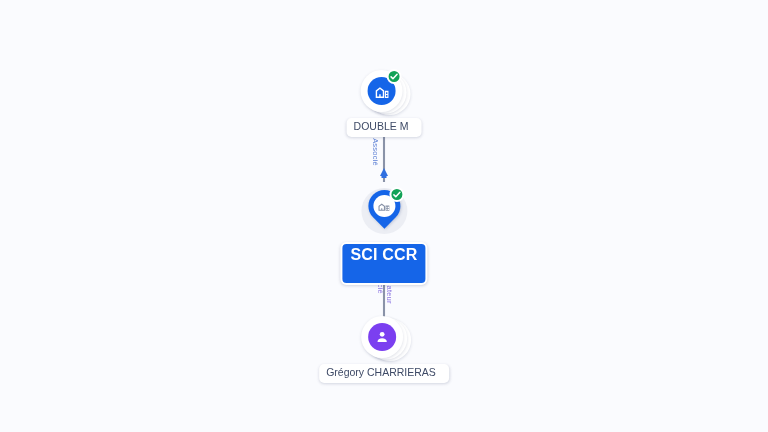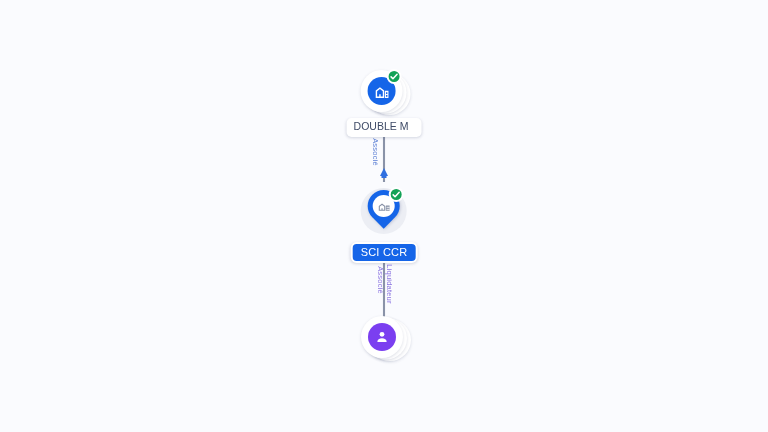--- a/index.html
+++ b/index.html
@@ -135,25 +135,25 @@
     padding: 3px 13px 4px 7px;
     font-size: 10.5px;
     color: #3e4a66;
     white-space: nowrap;
     box-shadow: 0 1px 3px rgba(60, 72, 110, 0.20);
     line-height: 1.1;
   }
   .node-label.accent {
     background: #1565e8;
     color: #ffffff;
-    font-weight: normal;
-    font-size: 11px;
+    font-weight: bold;
+    font-size: 16px;
     border: 2px solid #ffffff;
     border-radius: 6px;
-    padding: 2px 8px 3px 8px;
+    padding: 2px 8px 19px 8px;
     letter-spacing: 0.2px;
   }
 
   
   .edge-label {
     position: absolute;
     transform-origin: center center;
     font-size: 7.5px;
     white-space: nowrap;
     letter-spacing: 0.2px;
@@ -229,13 +229,14 @@
     <div class="card c3"></div>
     <div class="card c2"></div>
     <div class="card c1"></div>
     <div class="disc person">
       <svg width="16" height="16" viewBox="0 0 24 24" fill="#ffffff">
         <circle cx="12" cy="8" r="3.6"></circle>
         <path d="M5 19.5c0-3.6 3.1-5.5 7-5.5s7 1.9 7 5.5H5z"></path>
       </svg>
     </div>
   </div>
+  <div class="node-label">Grégory CHARRIERAS</div>
 </div>
 
 </body></html>

